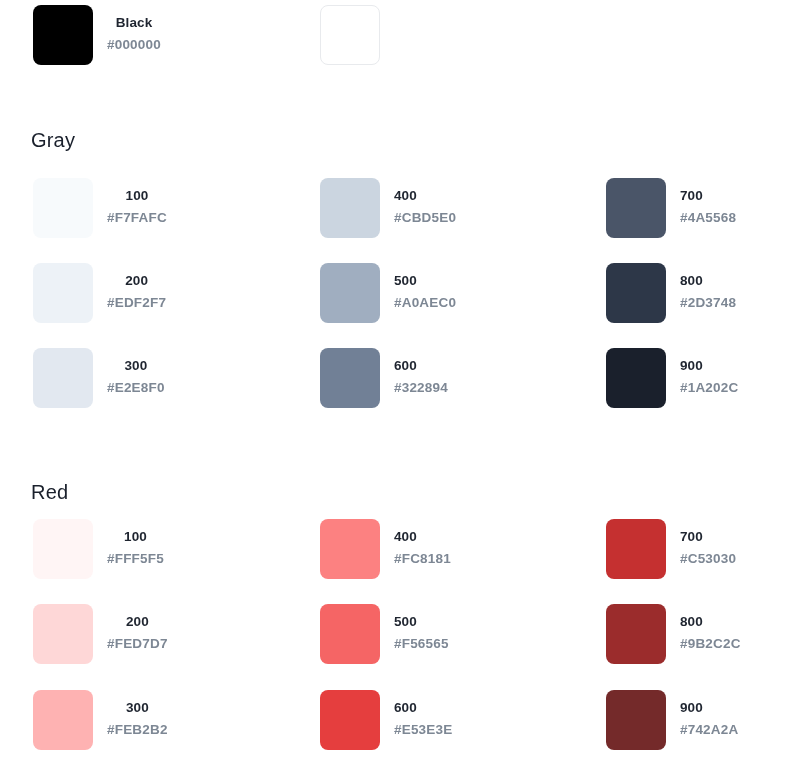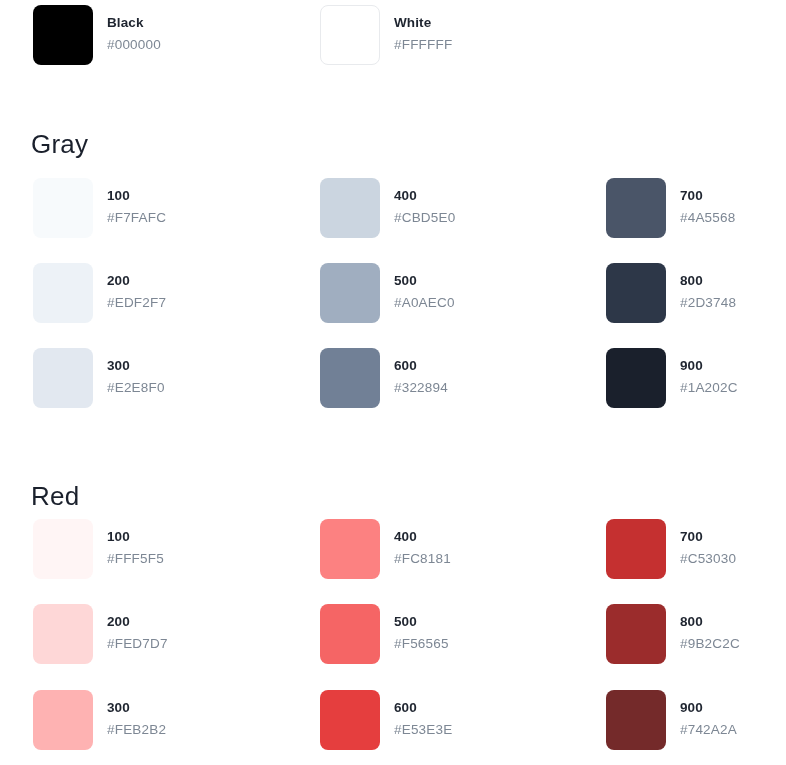--- a/index.html
+++ b/index.html
@@ -53,38 +53,38 @@
     font-size: 13.5px;
     font-weight: bold;
     color: #1f2530;
     letter-spacing: 0.1px;
     white-space: nowrap;
   }
 
   .swatch-hex {
     margin-top: 8px;
     font-size: 13.5px;
-    font-weight: normal;
+    font-weight: bold;
     color: #7d8794;
     letter-spacing: 0.2px;
     white-space: nowrap;
   }
 
   
   .section-title {
     position: absolute;
     left: 31px;
-    font-size: 26px;
+    font-size: 20px;
     font-weight: normal;
     color: #1a202c;
     letter-spacing: 0.2px;
   }
 
   
-  .col-1 { left: 33px; }
+  .col-1 { left: 33px; text-align: center; }
   .col-2 { left: 320px; }
   .col-3 { left: 606px; }
 
   
   .base-row { top: 5px; }
 
   
   .gray-title { top: 129px; }
   .gray-r1 { top: 178px; }
   .gray-r2 { top: 263px; }
@@ -104,24 +104,20 @@
   <div class="swatch-row base-row col-1">
     <div class="swatch-chip" style="background: rgb(0, 0, 0);"></div>
     <div class="swatch-meta">
       <div class="swatch-name">Black</div>
       <div class="swatch-hex">#000000</div>
     </div>
   </div>
 
   <div class="swatch-row base-row col-2">
     <div class="swatch-chip bordered" style="background: rgb(255, 255, 255);"></div>
-    <div class="swatch-meta">
-      <div class="swatch-name">White</div>
-      <div class="swatch-hex">#FFFFFF</div>
-    </div>
   </div>
 
   <div class="section-title gray-title">Gray</div>
 
   <div class="swatch-row gray-r1 col-1">
     <div class="swatch-chip" style="background: rgb(247, 250, 252);"></div>
     <div class="swatch-meta">
       <div class="swatch-name">100</div>
       <div class="swatch-hex">#F7FAFC</div>
     </div>

